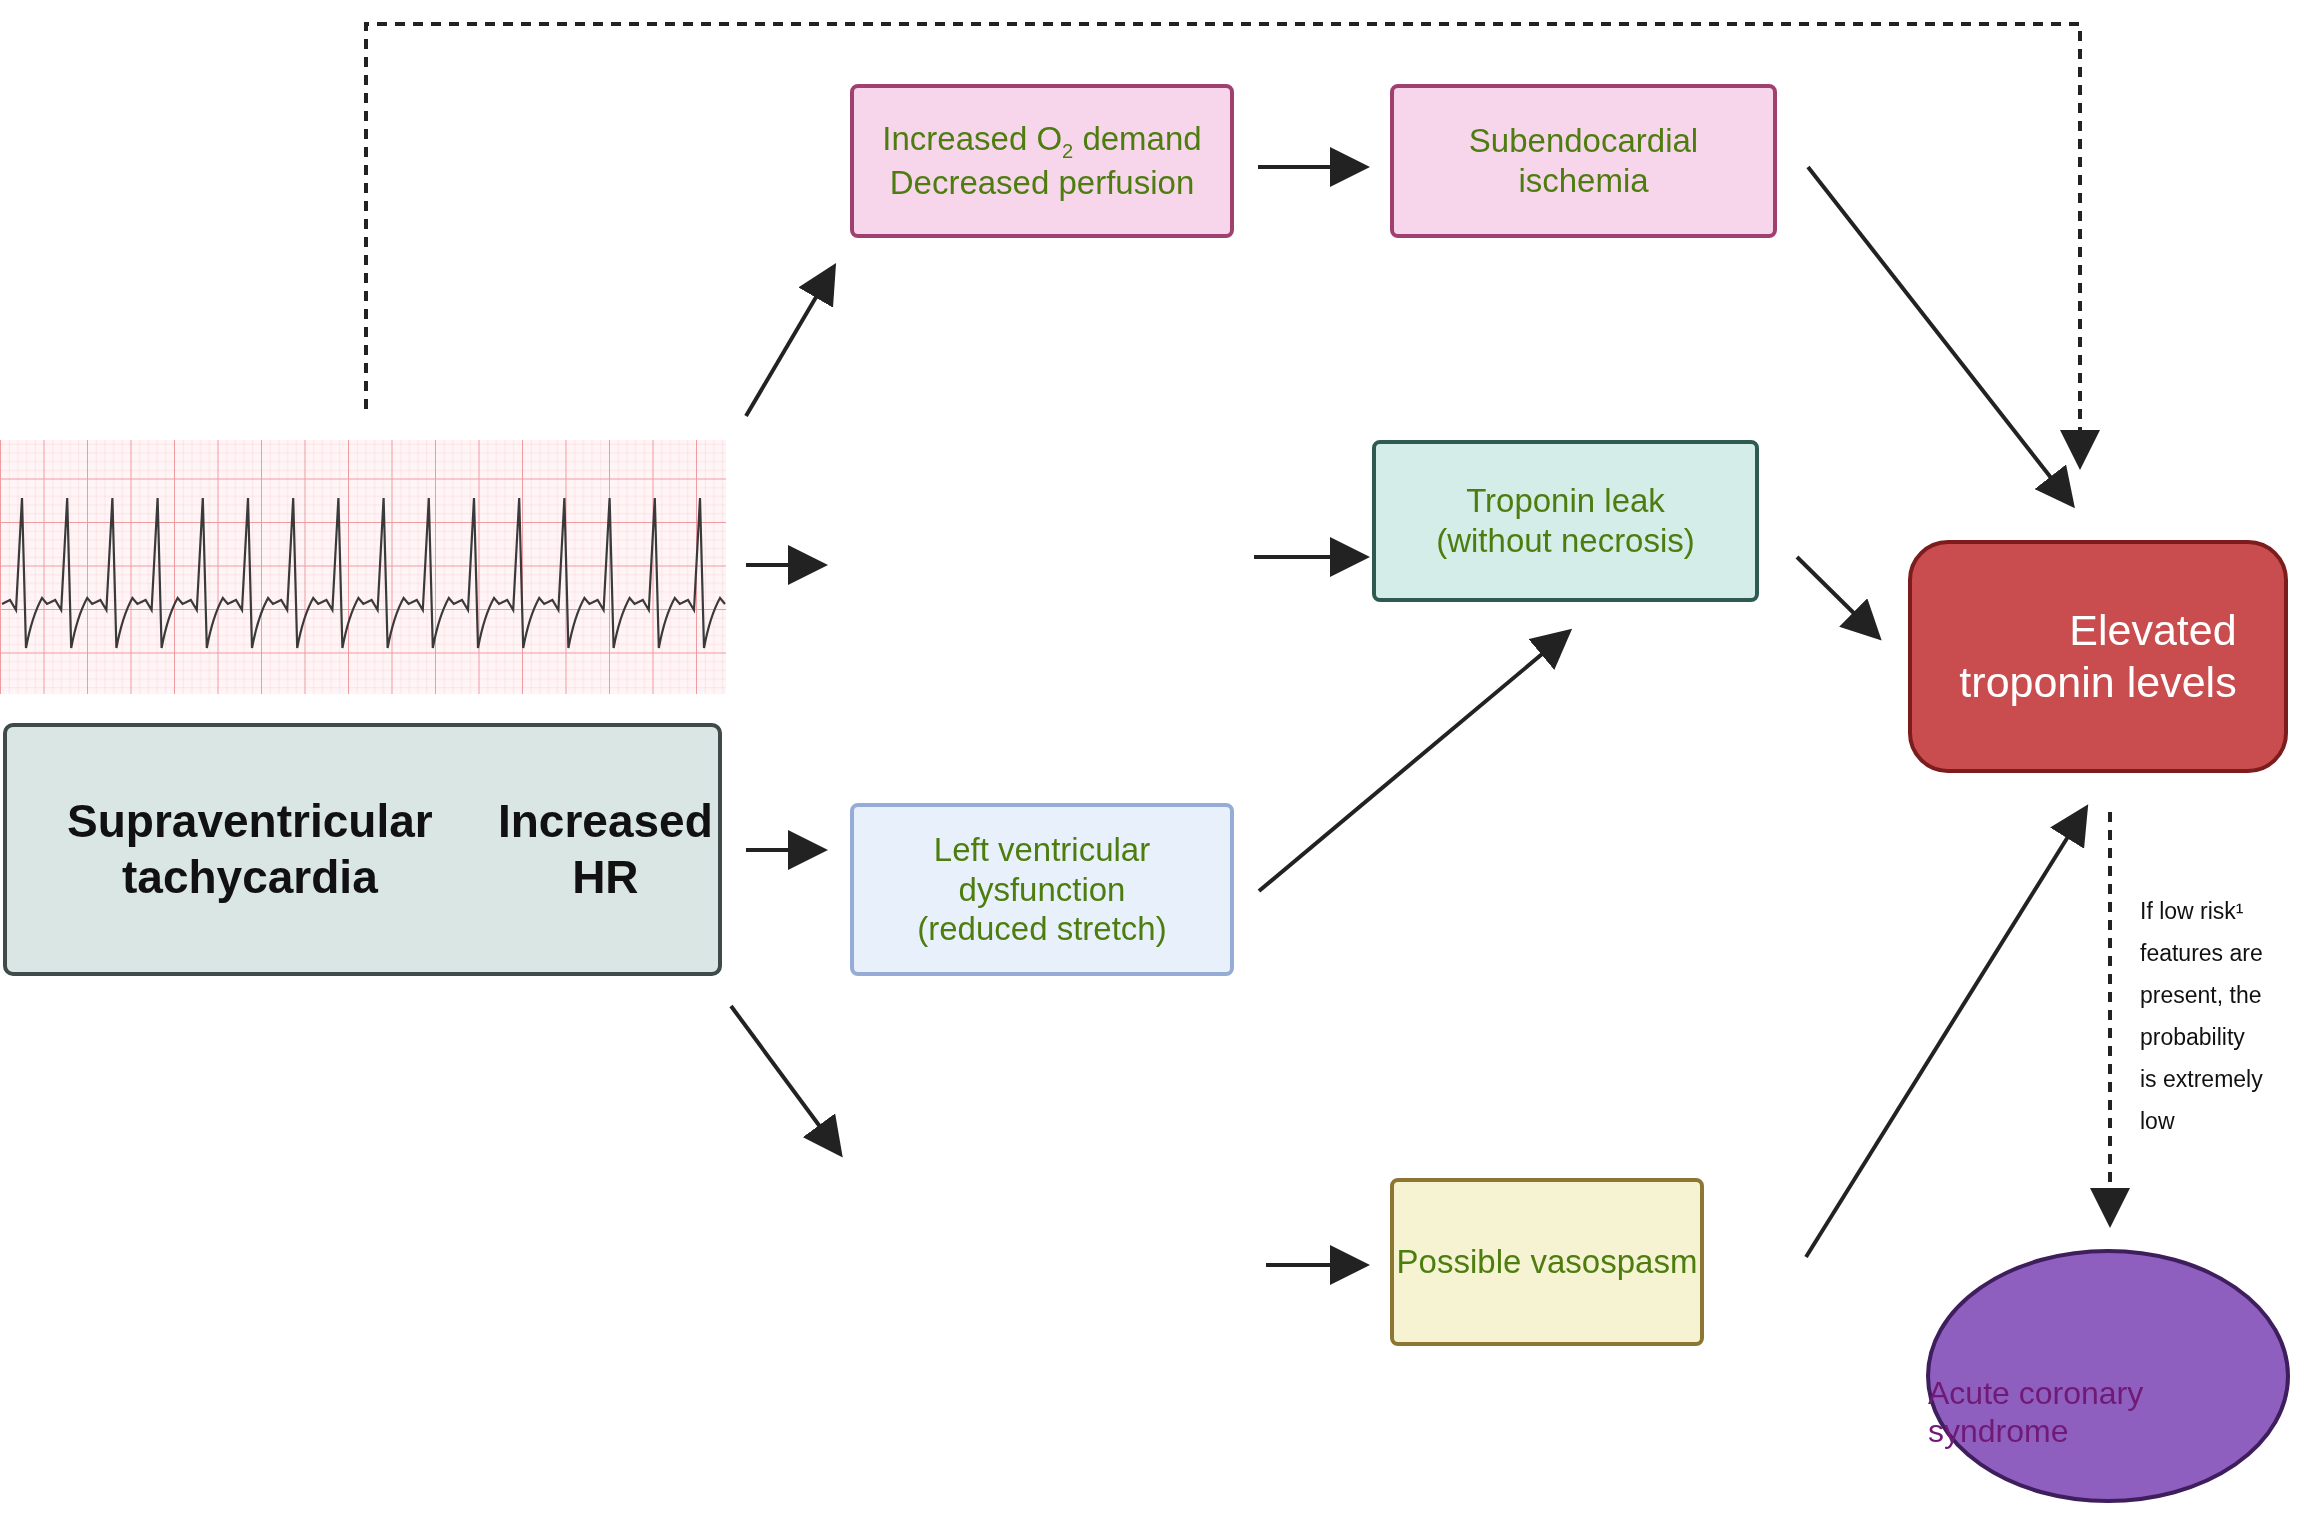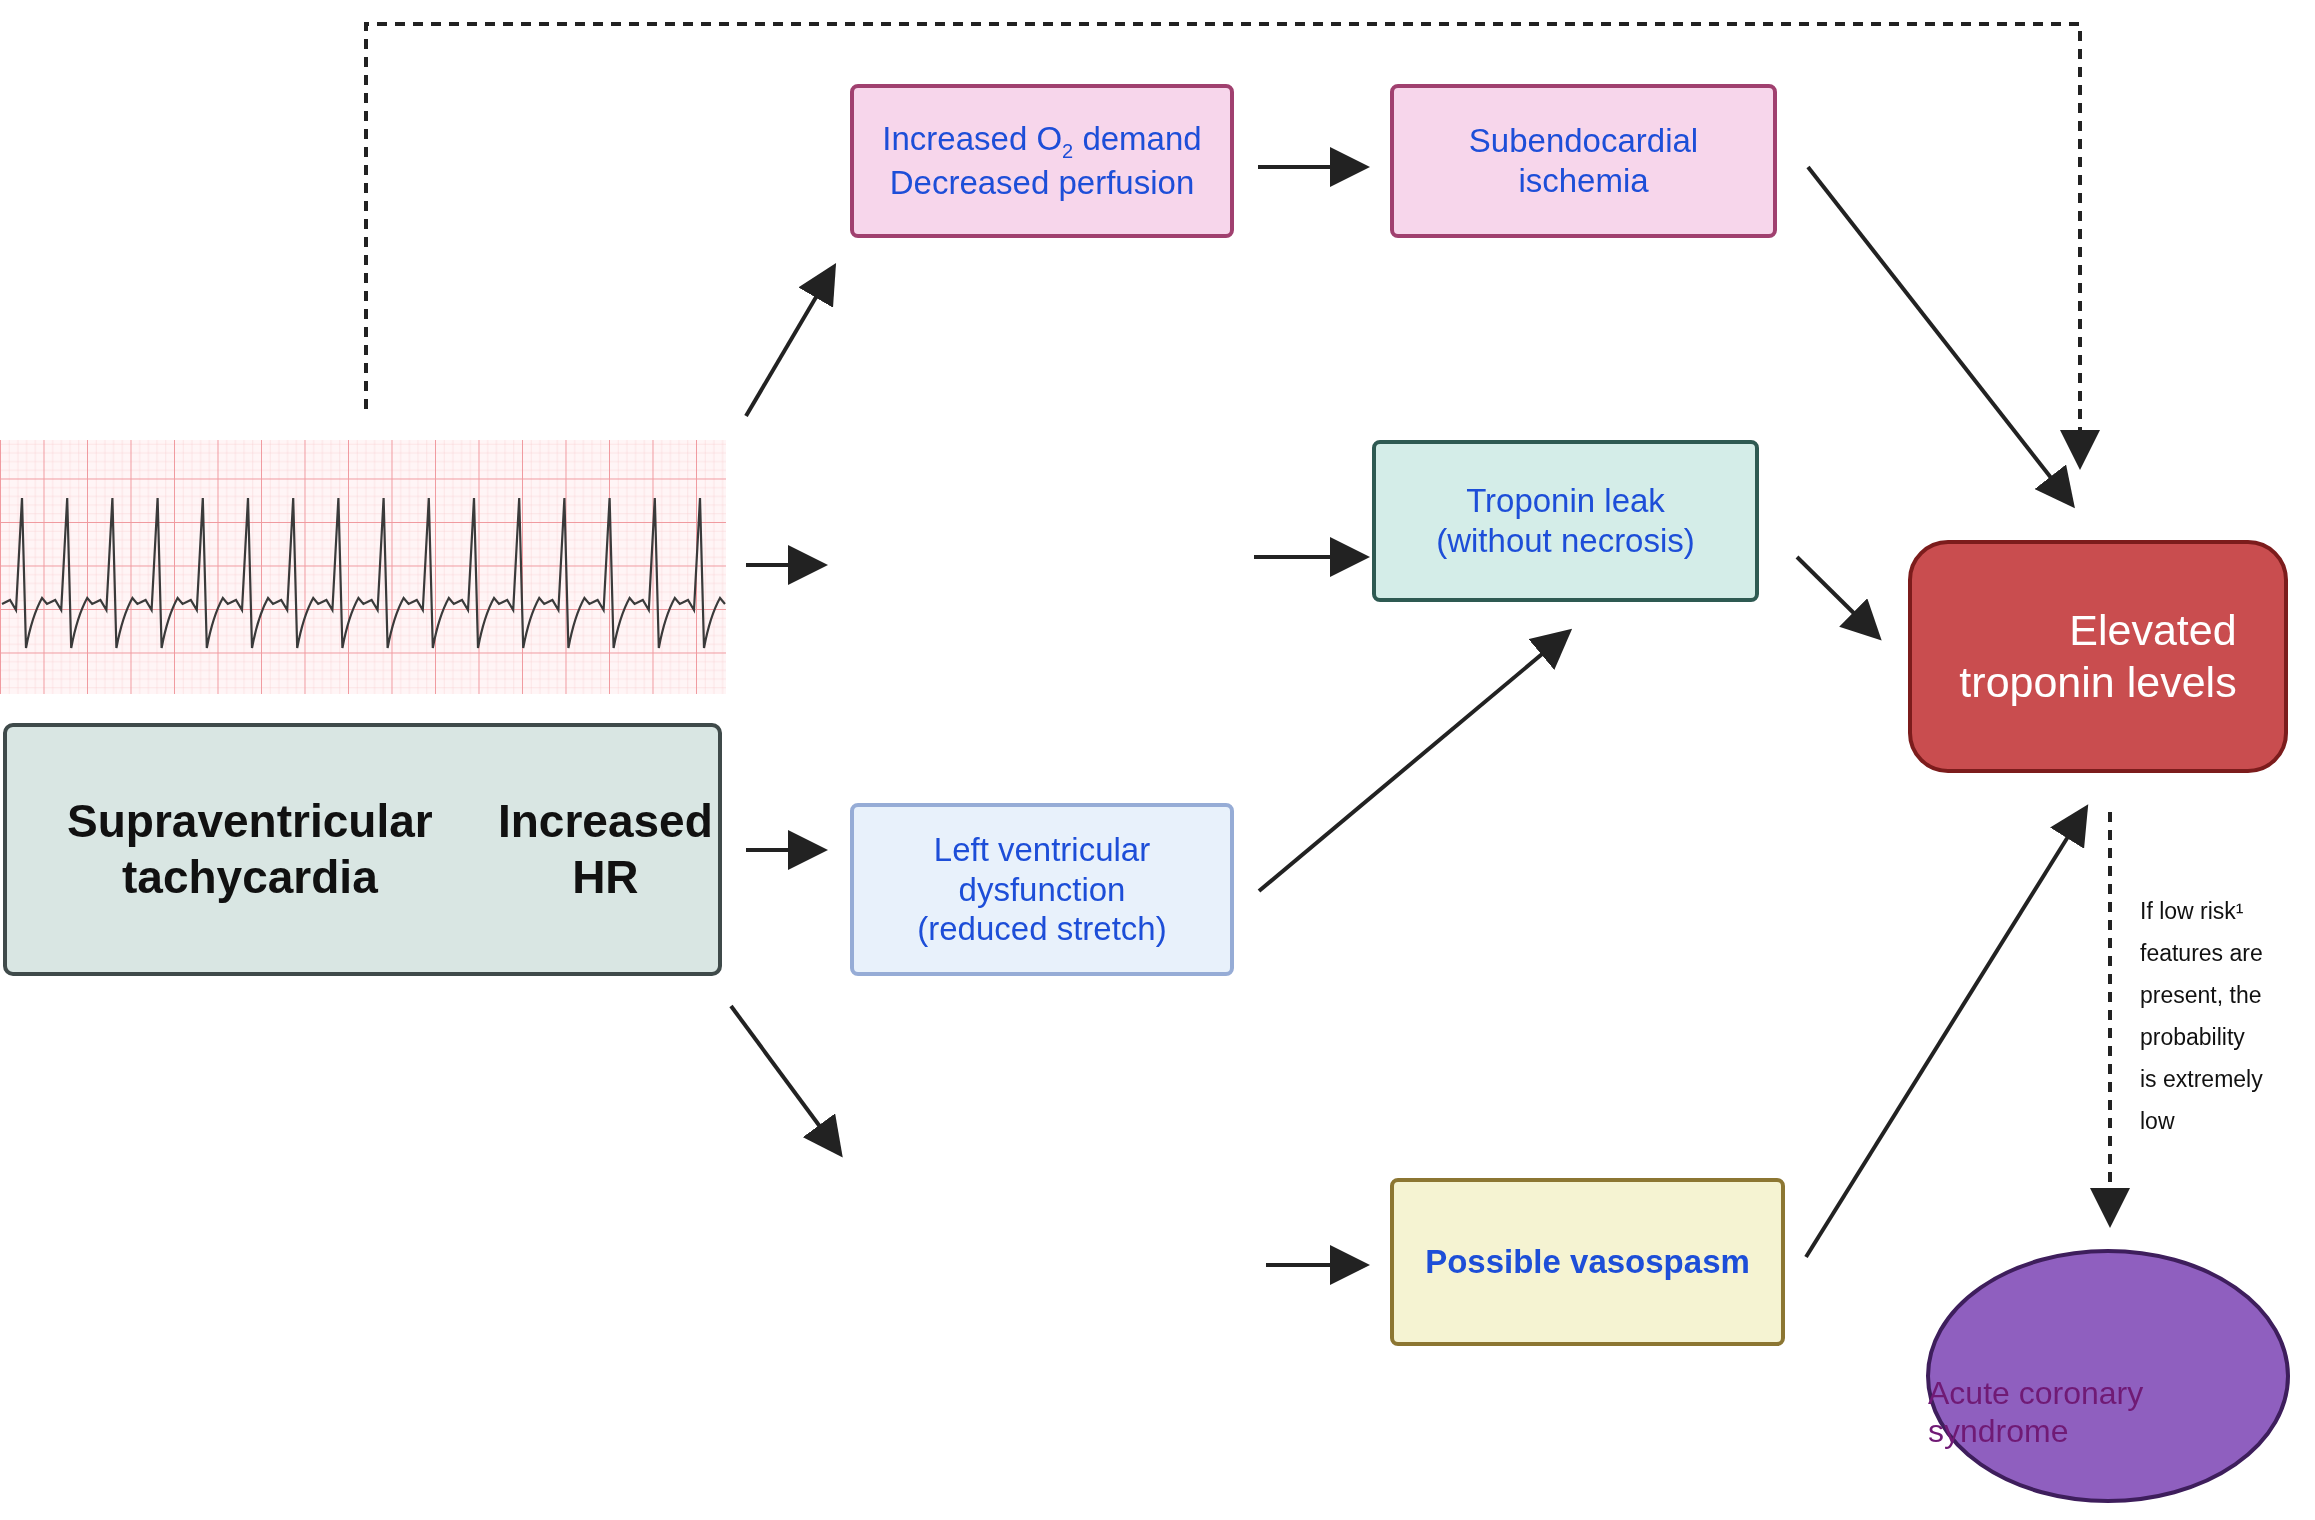--- a/index.html
+++ b/index.html
@@ -1,17 +1,17 @@
 <!DOCTYPE html>
 <html><head>
 <meta charset="utf-8">
 <style>
   html,body{margin:0;padding:0;background:#fff;}
   #canvas{position:relative;width:2315px;height:1520px;background:#fff;font-family:"Liberation Sans",sans-serif;overflow:hidden;}
-  .box{position:absolute;box-sizing:border-box;border-radius:8px;display:flex;align-items:center;justify-content:center;text-align:center;color:#1d4ed8;font-size:33px;line-height:1.2;border:4px solid;}
+  .box{position:absolute;box-sizing:border-box;border-radius:8px;display:flex;align-items:center;justify-content:center;text-align:center;color:#4d7c0f;font-size:33px;line-height:1.2;border:4px solid;}
   .pink{background:#f7d6eb;border-color:#a0406f;}
   .teal{background:#d4ede8;border-color:#2e5a52;}
   .blue{background:#e8f1fb;border-color:#96acd6;}
   .yellow{background:#f5f3d2;border-color:#8c7632;}
   .svt{background:#d9e6e3;border-color:#3f4a4a;font-weight:bold;font-size:46px;color:#111;border-radius:10px;}
   .red{background:#c94d4f;border-color:#7c1c1c;color:#fff;font-weight:normal;font-size:43px;border-radius:40px;text-align:right;}
   .txt{white-space:pre-line;}
   #svg-layer{position:absolute;left:0;top:0;}
   .note{position:absolute;left:2140px;top:890px;font-size:23px;line-height:42px;color:#111;white-space:pre-line;}
   .ellipse-text{position:absolute;left:1928px;top:1336px;width:360px;color:#701a75;font-size:32px;line-height:38px;white-space:pre-line;margin-top:38px;}
@@ -77,21 +77,21 @@
 
 
   <div class="box teal txt" style="left:1372px;top:440px;width:387px;height:162px;">Troponin leak
 (without necrosis)</div>
 
   <div class="box blue txt" style="left:850px;top:803px;width:384px;height:173px;">Left ventricular
 dysfunction
 (reduced stretch)</div>
 
 
-  <div class="box yellow txt" style="left:1390px;top:1178px;width:395px;height:168px;font-weight:bold;">Possible vasospasm</div>
+  <div class="box yellow txt" style="left:1390px;top:1178px;width:314px;height:168px;">Possible vasospasm</div>
 
   <div class="box red txt" style="left:1908px;top:540px;width:380px;height:233px;">Elevated
 troponin levels</div>
 
   <div class="note">If low risk¹
 features are
 present, the
 probability
 is extremely
 low</div>

